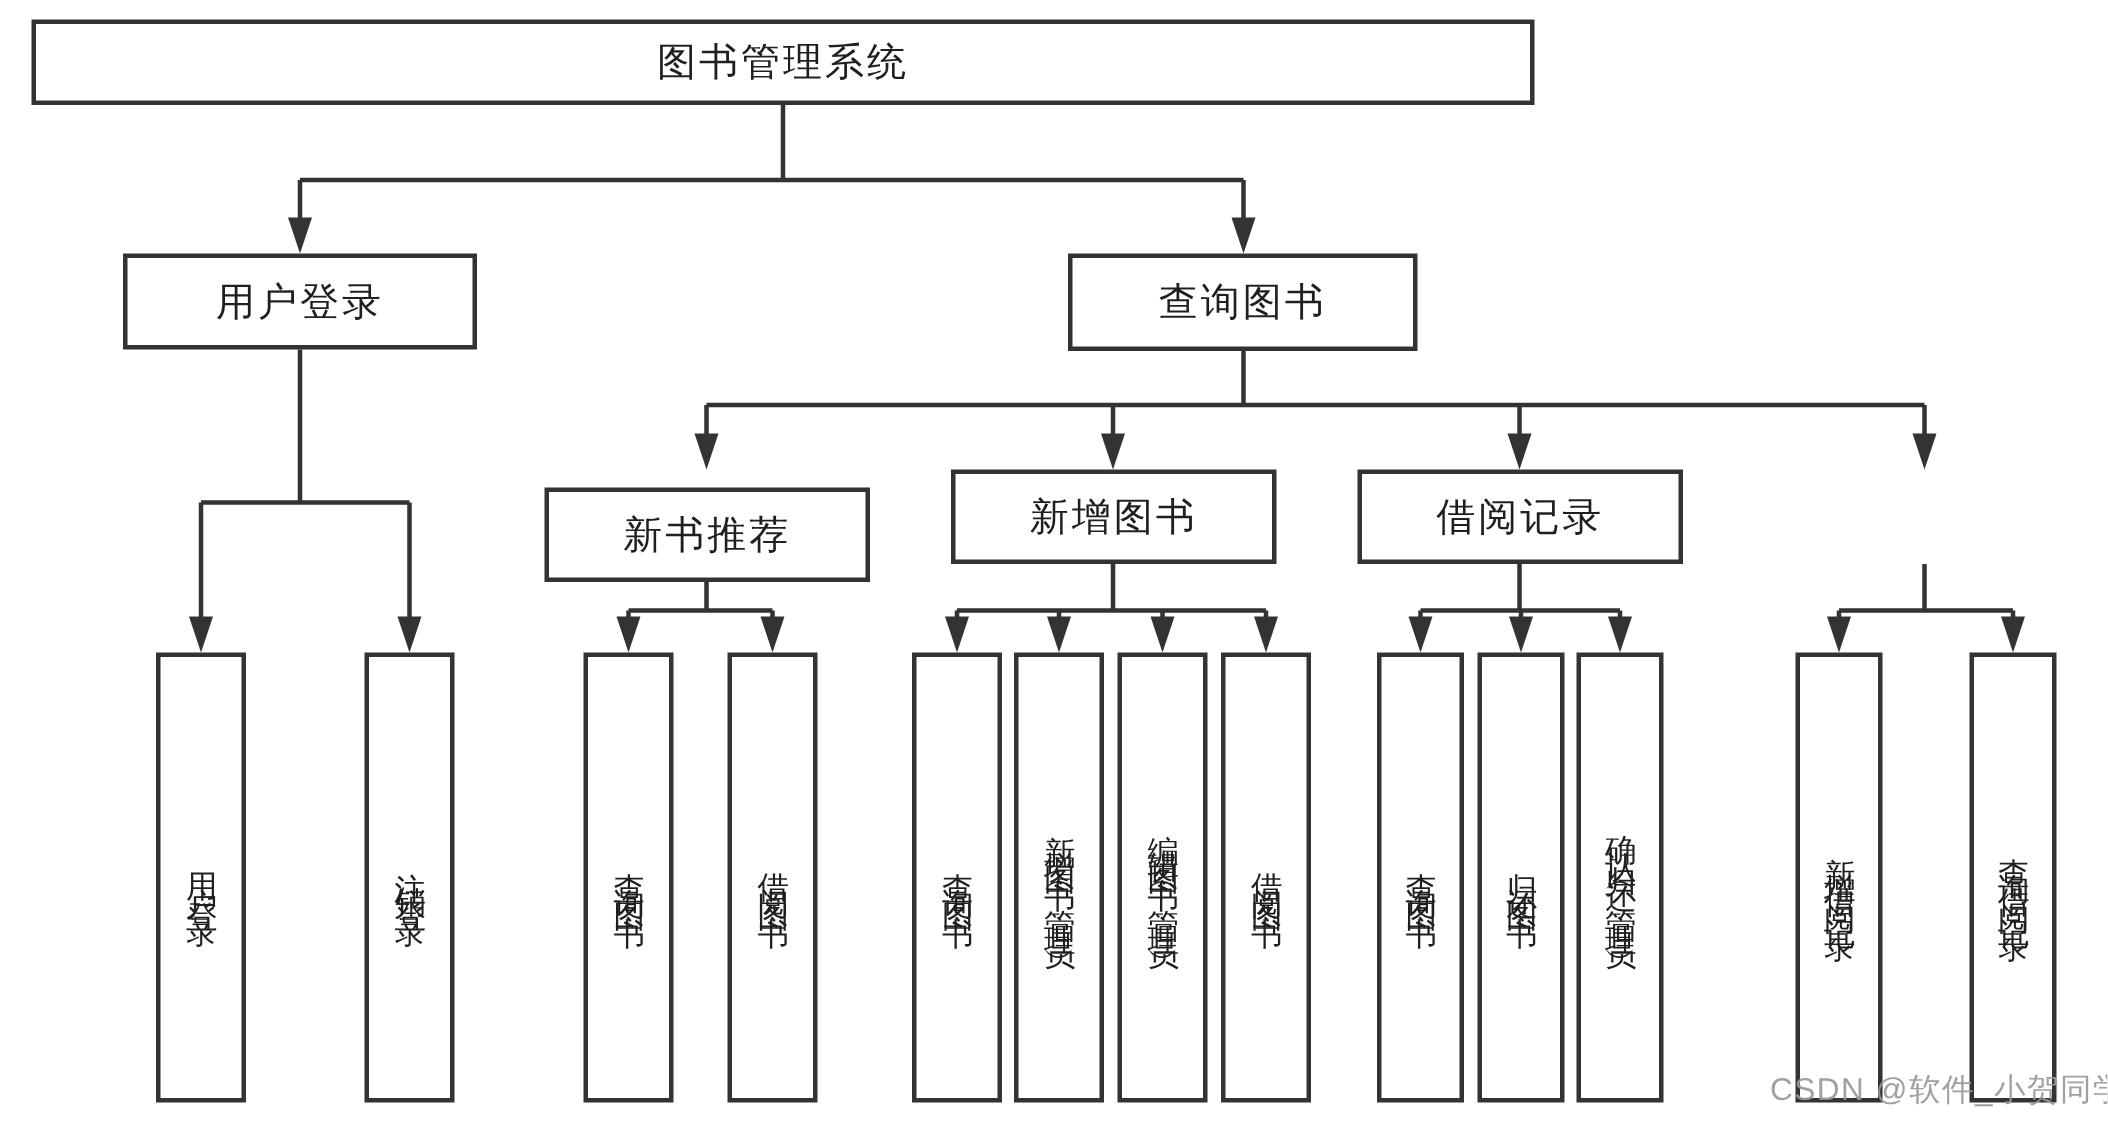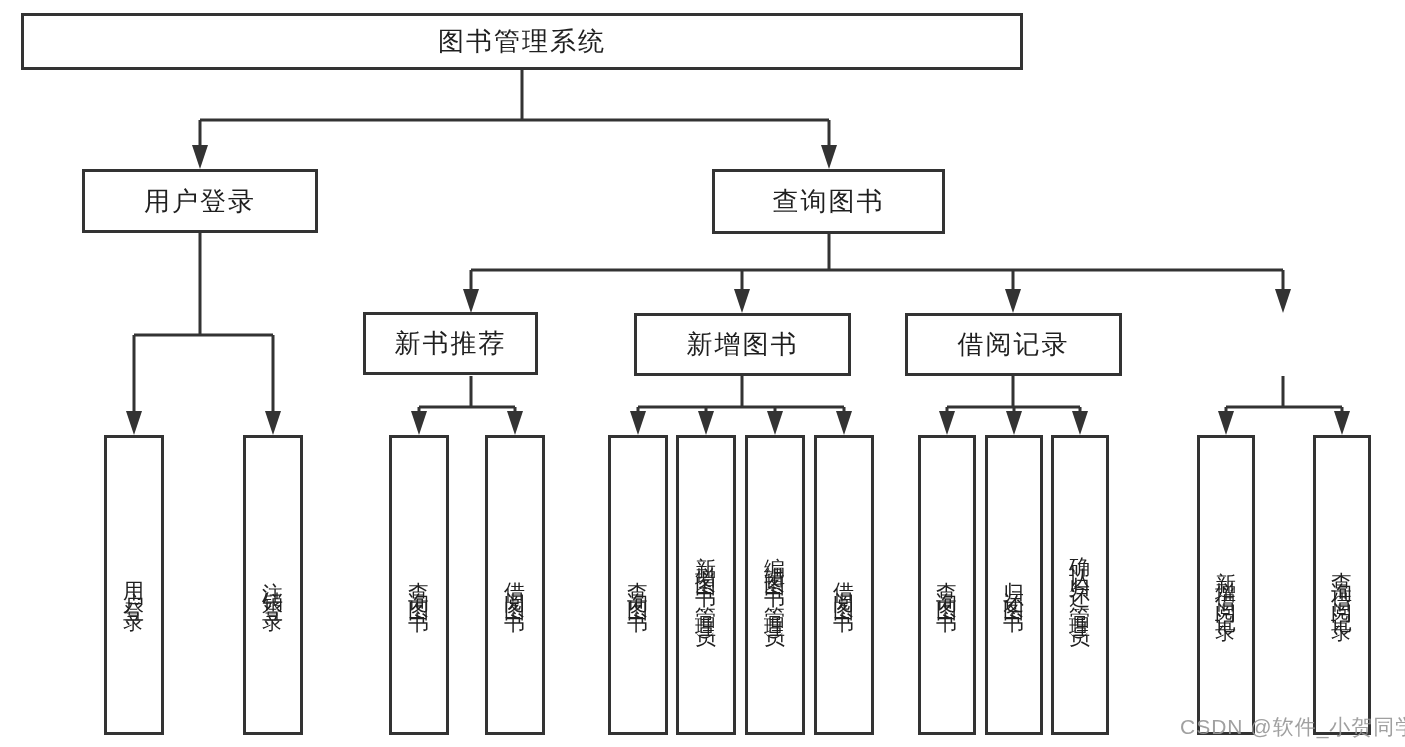--- a/index.html
+++ b/index.html
@@ -92,21 +92,21 @@
     <span class="lbl">图书管理系统</span>
   </div>
 
   <div class="box hbox" style="left:82px;top:169px;width:236px;height:64px">
     <span class="lbl">用户登录</span>
   </div>
   <div class="box hbox" style="left:712px;top:169px;width:233px;height:65px">
     <span class="lbl">查询图书</span>
   </div>
 
-  <div class="box hbox" style="left:363px;top:312px;width:175px;height:63px">
+  <div class="box hbox" style="left:363px;top:325px;width:217px;height:63px">
     <span class="lbl">新书推荐</span>
   </div>
   <div class="box hbox" style="left:634px;top:313px;width:217px;height:63px">
     <span class="lbl">新增图书</span>
   </div>
   <div class="box hbox" style="left:905px;top:313px;width:217px;height:63px">
     <span class="lbl">借阅记录</span>
   </div>
 
   <div class="box vbox" style="left:104px;top:435px;width:60px;height:300px">

